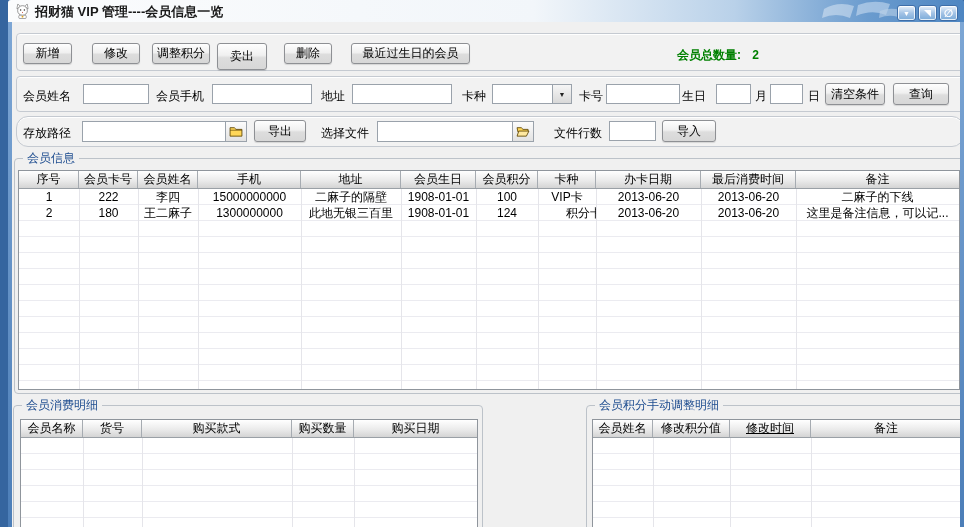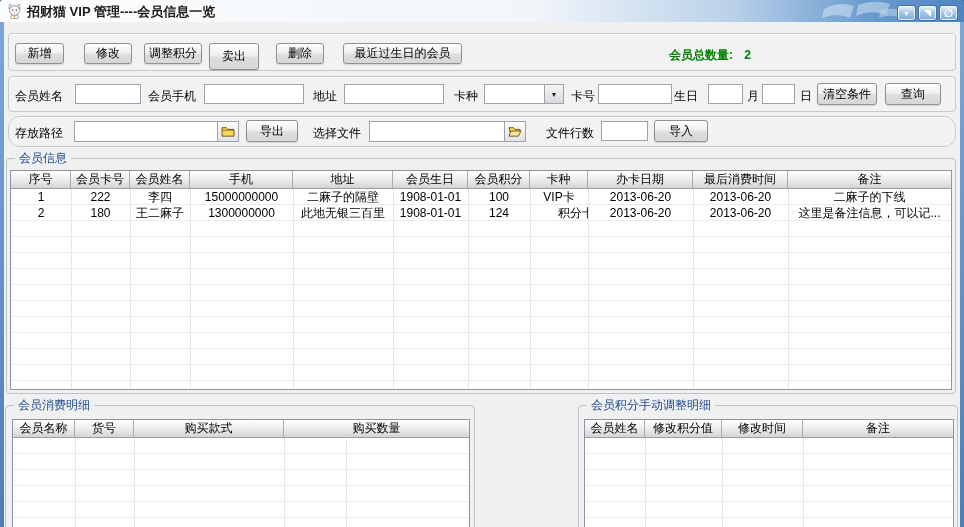--- a/index.html
+++ b/index.html
@@ -1,21 +1,21 @@
 <!DOCTYPE html>
 <html><head>
 <meta charset="utf-8">
 <style>
   html,body { margin:0; padding:0; }
   body {
     width:964px; height:527px; overflow:hidden; position:relative;
     font-family:"Liberation Sans","DejaVu Sans",sans-serif;
     background:#35659f;
   }
-  .window { position:absolute; inset:0; background:linear-gradient(#7fa8d6,#4c7eb8); border-radius:4px 4px 0 0; }
+  .window { position:absolute; inset:0; background:linear-gradient(#7fa8d6,#4c7eb8); border-radius:4px 4px 0 0;margin-left:8px; }
   .titlebar {
     position:absolute; top:0; left:0; right:0; height:22px; border-radius:3px 3px 0 0;
     background:linear-gradient(to right,#fbfcfd,#f2f6fa 55%,#b9d1e9 76%,#6a9bce 90%,#4e86c2);
   }
   .app-icon { position:absolute; left:7px; top:3px; width:15px; height:16px; }
   .title-text { position:absolute; left:27px; top:3px; font-size:13px; font-weight:bold; color:#1a1a1a; white-space:nowrap; }
   .flag-decor { position:absolute; right:62px; top:1px; opacity:.55; }
   .win-btns { position:absolute; right:6px; top:5px; display:flex; gap:2px; }
   .win-btn {
     width:17px; height:14px; border:1px solid #3f6ea8; border-radius:3px;
@@ -243,37 +243,38 @@
     </div>
 
     <div class="groupbox" style="left:1px; top:383px; width:470px; height:140px;">
       <span class="groupbox-title">会员消费明细</span>
       <div class="tbl" style="left:6px; top:13px; width:458px; height:127px;">
         <div class="tbl-head">
           <div class="th" style="width:62px;">会员名称</div>
           <div class="th" style="width:59px;">货号</div>
           <div class="th" style="width:150px;">购买款式</div>
           <div class="th" style="width:62px;">购买数量</div>
+          <div class="th">购买日期</div>
         </div>
         <div class="tbl-body">
           <div class="vline" style="left:62px;"></div>
           <div class="vline" style="left:121px;"></div>
           <div class="vline" style="left:271px;"></div>
           <div class="vline" style="left:333px;"></div>
         </div>
       </div>
     </div>
 
     <div class="groupbox" style="left:574px; top:383px; width:380px; height:140px;">
       <span class="groupbox-title">会员积分手动调整明细</span>
       <div class="tbl" style="left:5px; top:13px; width:370px; height:127px;">
         <div class="tbl-head">
           <div class="th" style="width:60px;">会员姓名</div>
           <div class="th" style="width:77px;">修改积分值</div>
-          <div class="th" style="width:81px;">修改时间</div>
+          <div class="th" style="width:81px;text-decoration:underline;">修改时间</div>
           <div class="th">备注</div>
         </div>
         <div class="tbl-body">
           <div class="vline" style="left:60px;"></div>
           <div class="vline" style="left:137px;"></div>
           <div class="vline" style="left:218px;"></div>
         </div>
       </div>
     </div>
 

